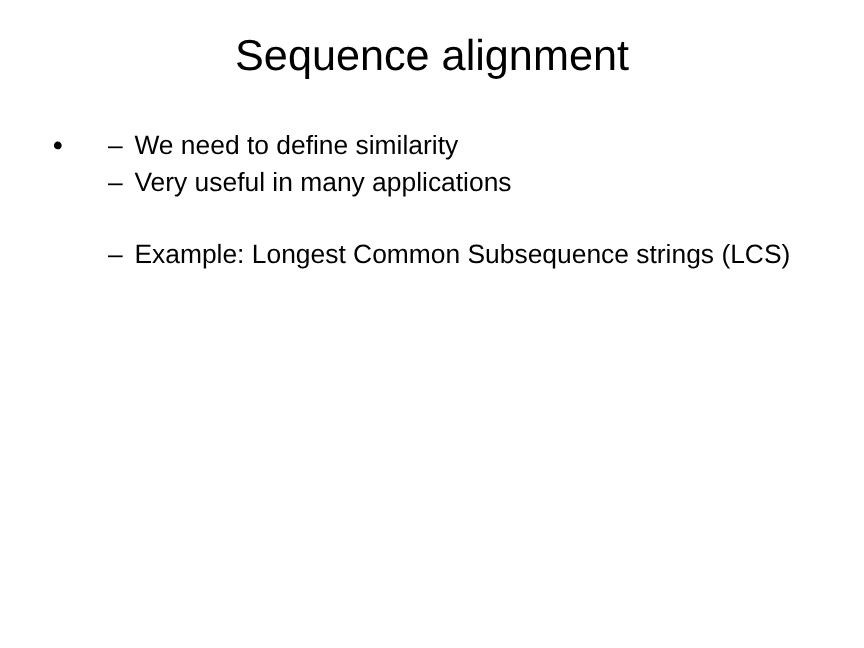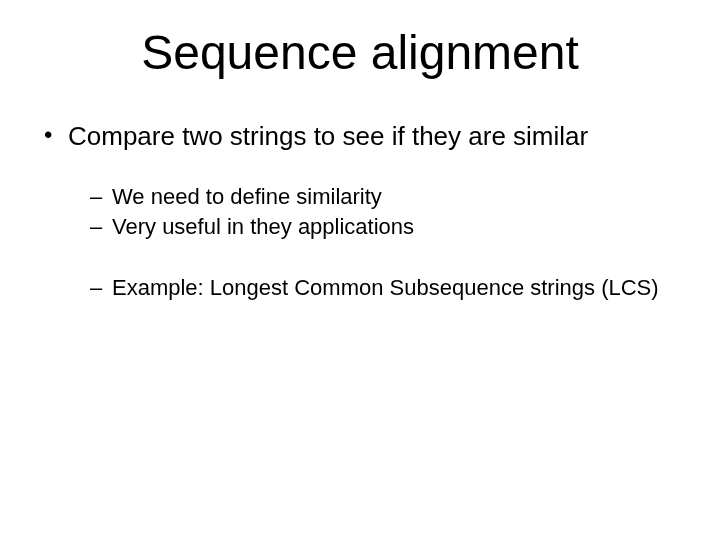--- a/index.html
+++ b/index.html
@@ -10,21 +10,21 @@
     body {
       width: 720px;
       height: 540px;
       background: #ffffff;
       font-family: Arial, Helvetica, sans-serif;
       color: #000000;
       padding: 20px 40px;
       overflow: hidden;
     }
     .title {
-      font-size: 48px;
+      font-size: 36px;
       text-align: center;
       margin-top: 5px;
       margin-bottom: 40px;
       font-weight: normal;
     }
     .level1 {
       list-style: none;
       padding-left: 0;
     }
     .level1 > li {
@@ -63,26 +63,25 @@
       margin-top: 32px;
     }
   </style>
 </head>
 <body>
 
 <h1 class="title">Sequence alignment</h1>
 
 <ul class="level1">
   <li>
-    <span>Compare two strings to see if they are similar</span>
     <ul class="level2">
       <li>
         <span>We need to define similarity</span>
       </li>
       <li>
-        <span>Very useful in they applications</span>
+        <span>Very useful in many applications</span>
       </li>
       <li class="gap">
         <span>Example: Longest Common Subsequence strings (LCS)</span>
       </li>
     </ul>
   </li>
 </ul>
 
 </body></html>

